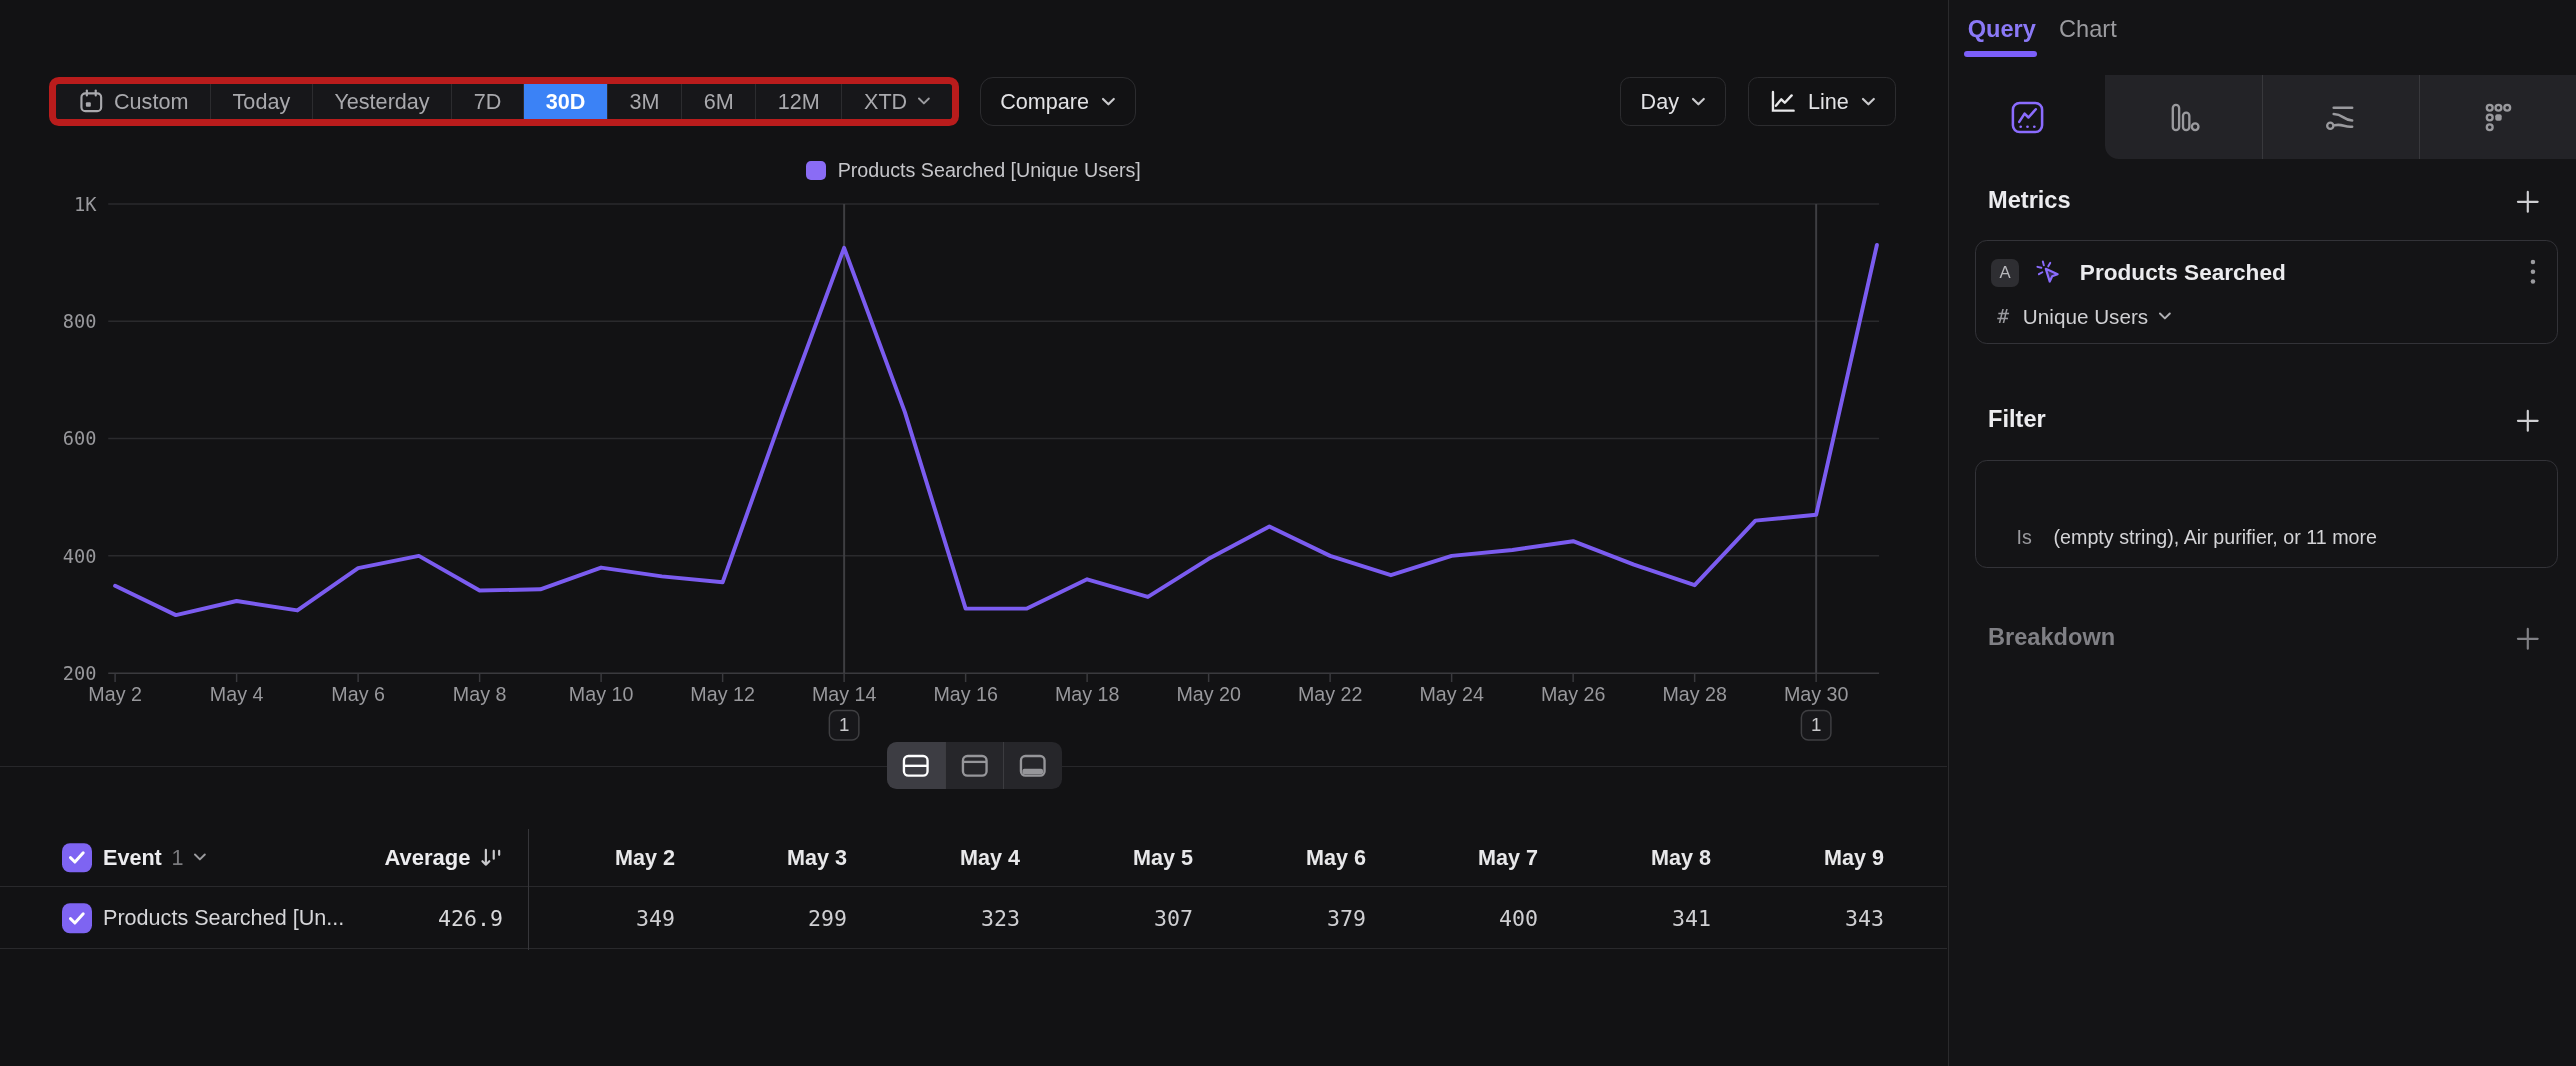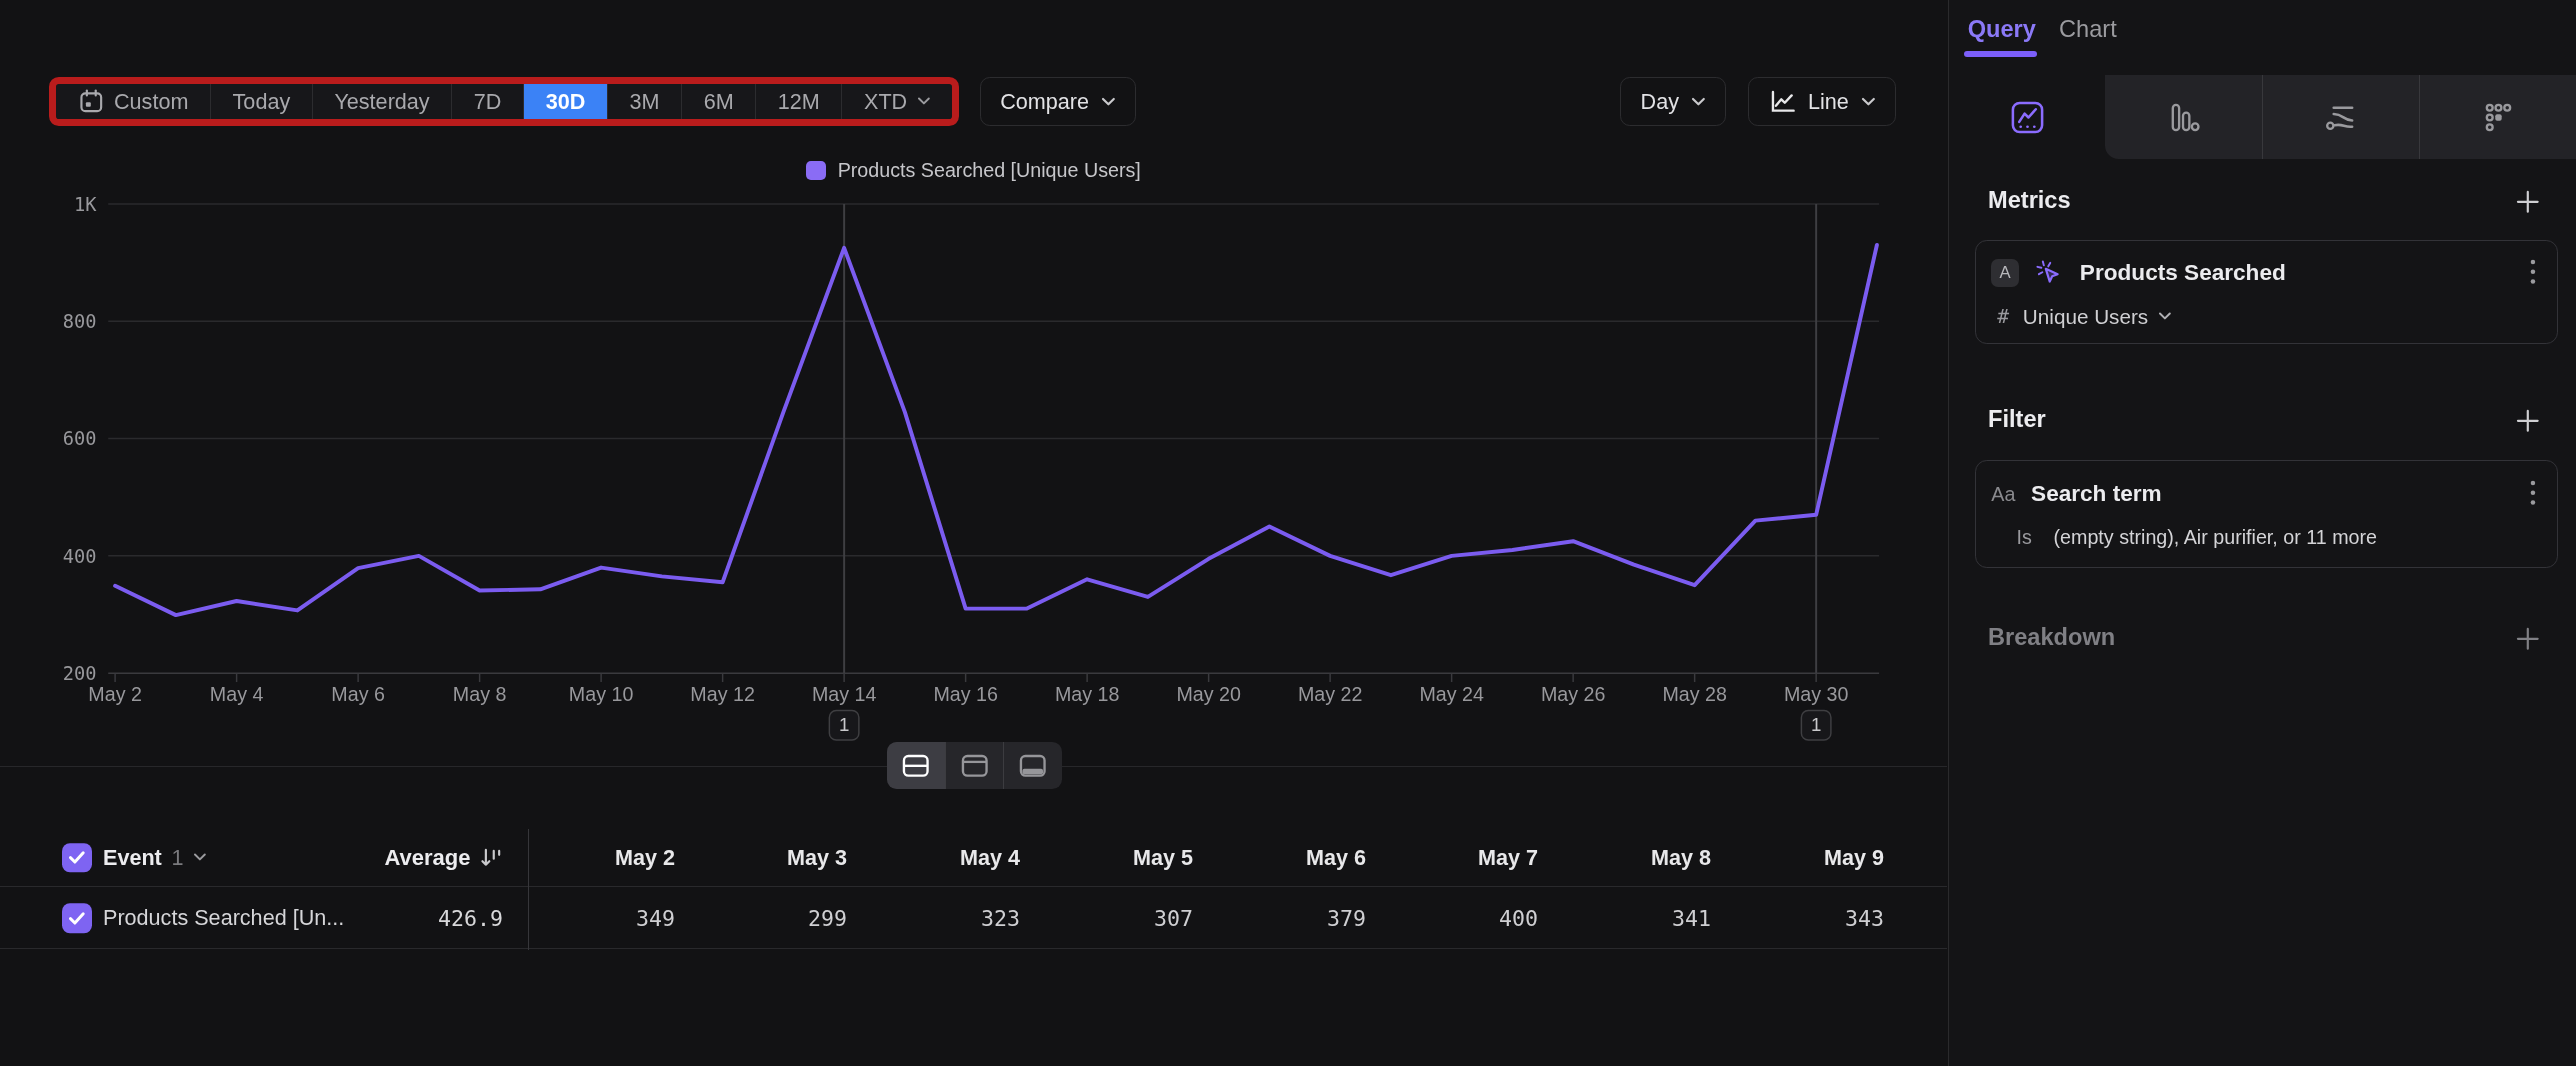--- a/index.html
+++ b/index.html
@@ -22,21 +22,21 @@
     display:flex; align-items:center; gap:9.8px; padding:0 21.6px; font-size:21.6px;
     color:#a9a9ad; border-right:1px solid #2c2c2f; cursor:pointer; white-space:nowrap;
   }
   .range-item:last-child { border-right:none; }
   .range-item.active { background:#3b82f6; color:#ffffff; font-weight:bold; }
   .pill {
     display:inline-flex; align-items:center; gap:11.8px; height:49px; padding:0 19.7px;
     border:1px solid #2c2c2f; border-radius:9.8px; background:transparent;
     color:#e2e2e5; font-size:21.6px; font-family:inherit; cursor:pointer; vertical-align:top;
   }
-  .compare-btn { margin-left:15.7px; }
+  .compare-btn { margin-left:15.7px;border-radius:13px; }
   .toolbar-right { position:absolute; right:0; top:0; display:flex; gap:21.6px; }
 
   
   .legend {
     position:absolute; top:159px; left:0; width:100%; display:flex;
     justify-content:center; align-items:center; gap:11.8px; cursor:pointer;
   }
   .swatch { width:19.7px; height:19.7px; border-radius:4.9px; background:var(--swatch); }
   .legend-text { font-size:19.7px; color:#c6c6ca; }
 
@@ -387,31 +387,20 @@
     </div>
 
     <div class="side-heading" style="top:406px;">Filter</div>
     <button class="plus-btn" style="top:404px;">
       <svg width="27.6" height="27.6" viewBox="0 0 28 28">
           <path d="M14 4 V24 M4 14 H24" stroke="#cfcfd2" stroke-width="2.2" stroke-linecap="round"></path>
         </svg>
     </button>
 
     <div class="side-card" style="top:460px; height:108px;">
-      <div class="card-row" style="top:17.7px; height:31.5px;">
-        <span class="aa-badge">Aa</span>
-        <span class="card-title">Search term</span>
-        <button class="kebab-btn">
-          <svg width="5.9" height="27.6" viewBox="0 0 6 28">
-              <circle cx="3" cy="4" r="2.3" fill="#9a9a9e"></circle>
-              <circle cx="3" cy="14" r="2.3" fill="#9a9a9e"></circle>
-              <circle cx="3" cy="24" r="2.3" fill="#9a9a9e"></circle>
-            </svg>
-        </button>
-      </div>
       <div class="card-row" style="top:63px; height:27.6px;">
         <span class="op-label">Is</span>
         <span class="filter-value">(empty string), Air purifier, or 11 more</span>
       </div>
     </div>
 
     <div class="side-heading dim" style="top:624px;">Breakdown</div>
     <button class="plus-btn" style="top:622px;">
       <svg width="27.6" height="27.6" viewBox="0 0 28 28">
           <path d="M14 4 V24 M4 14 H24" stroke="#808085" stroke-width="2.2" stroke-linecap="round"></path>

